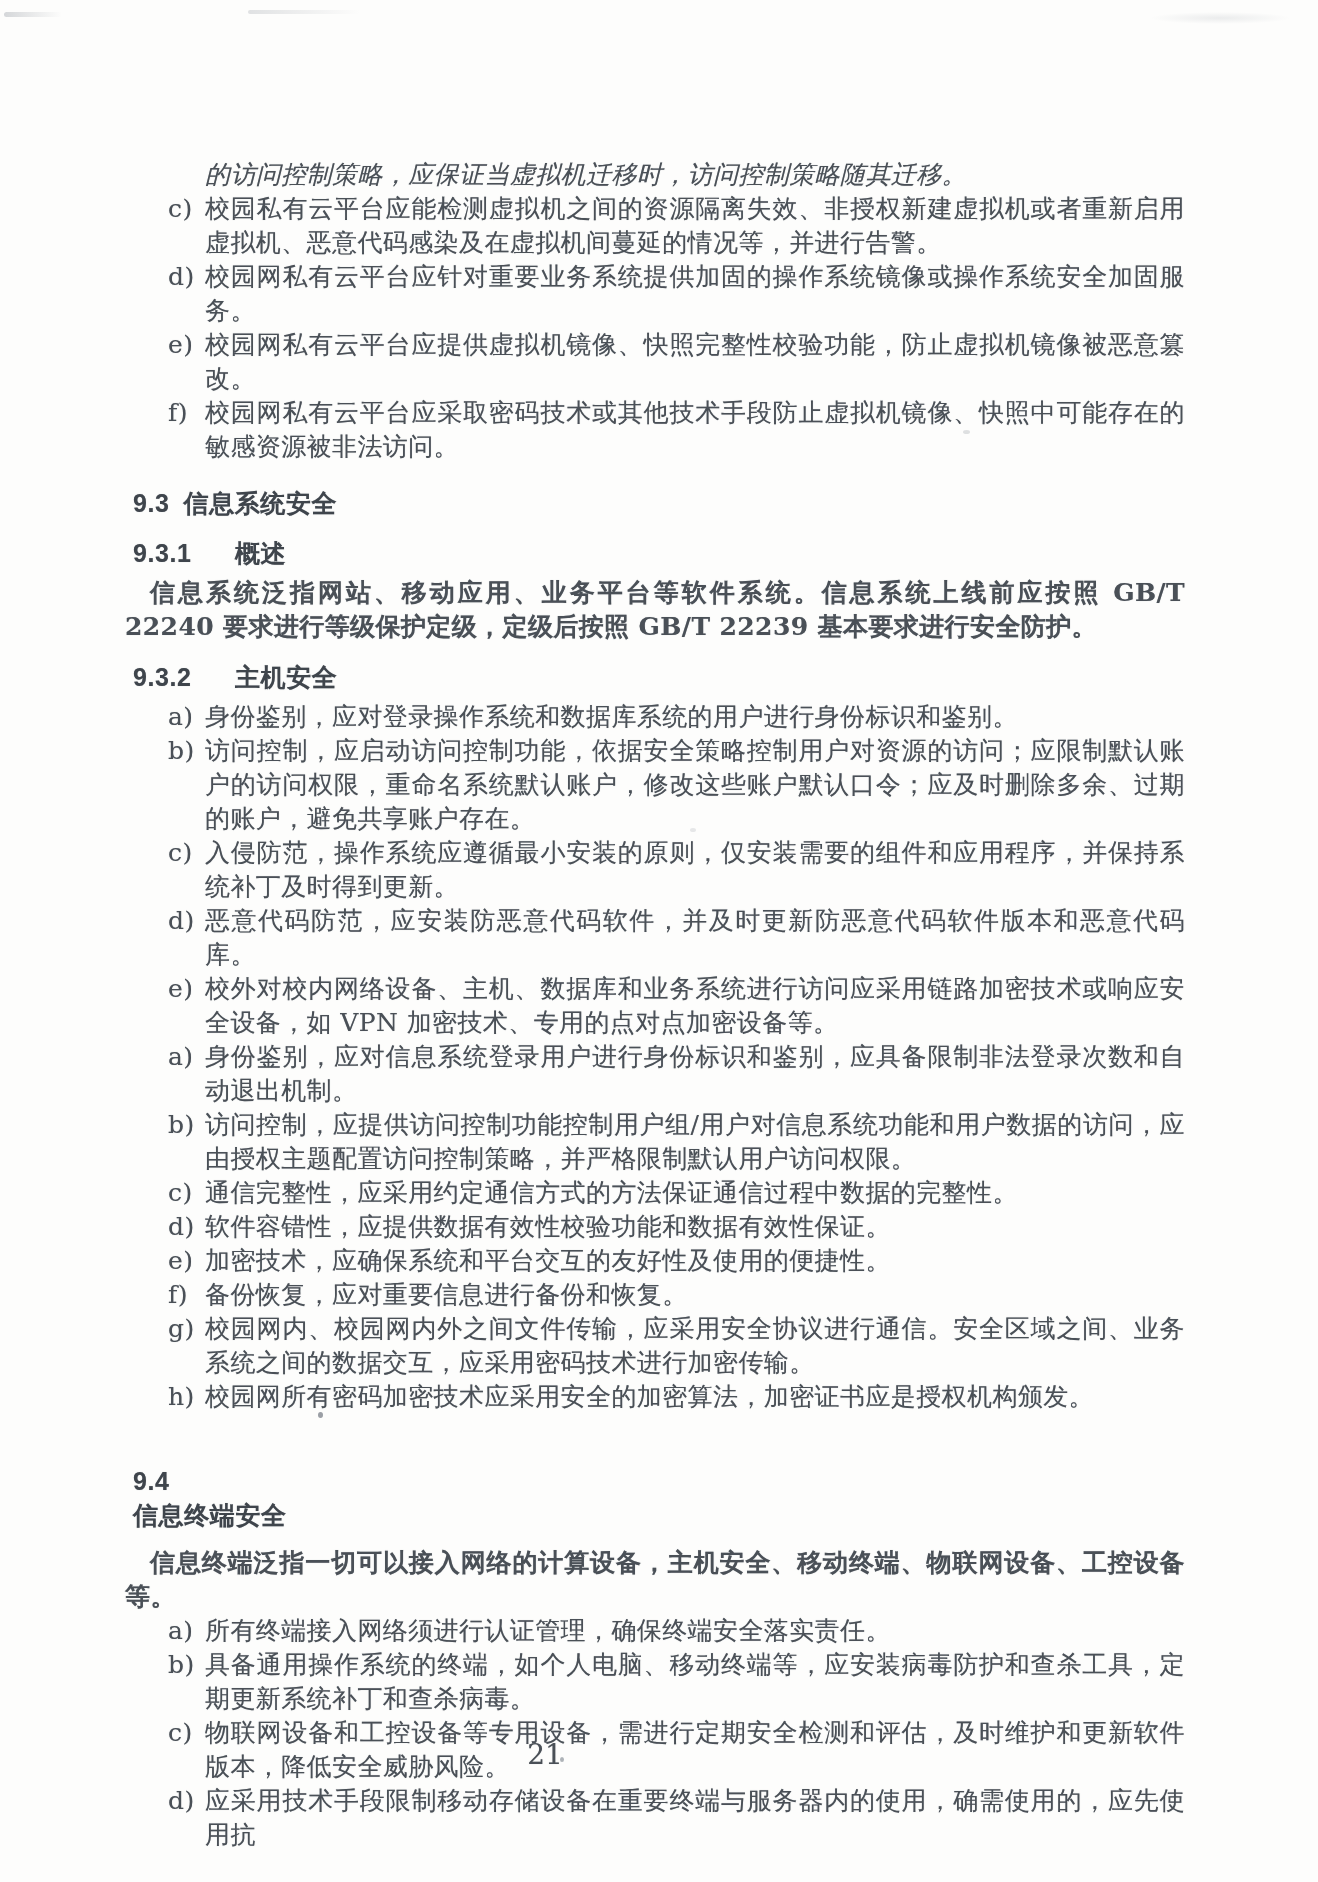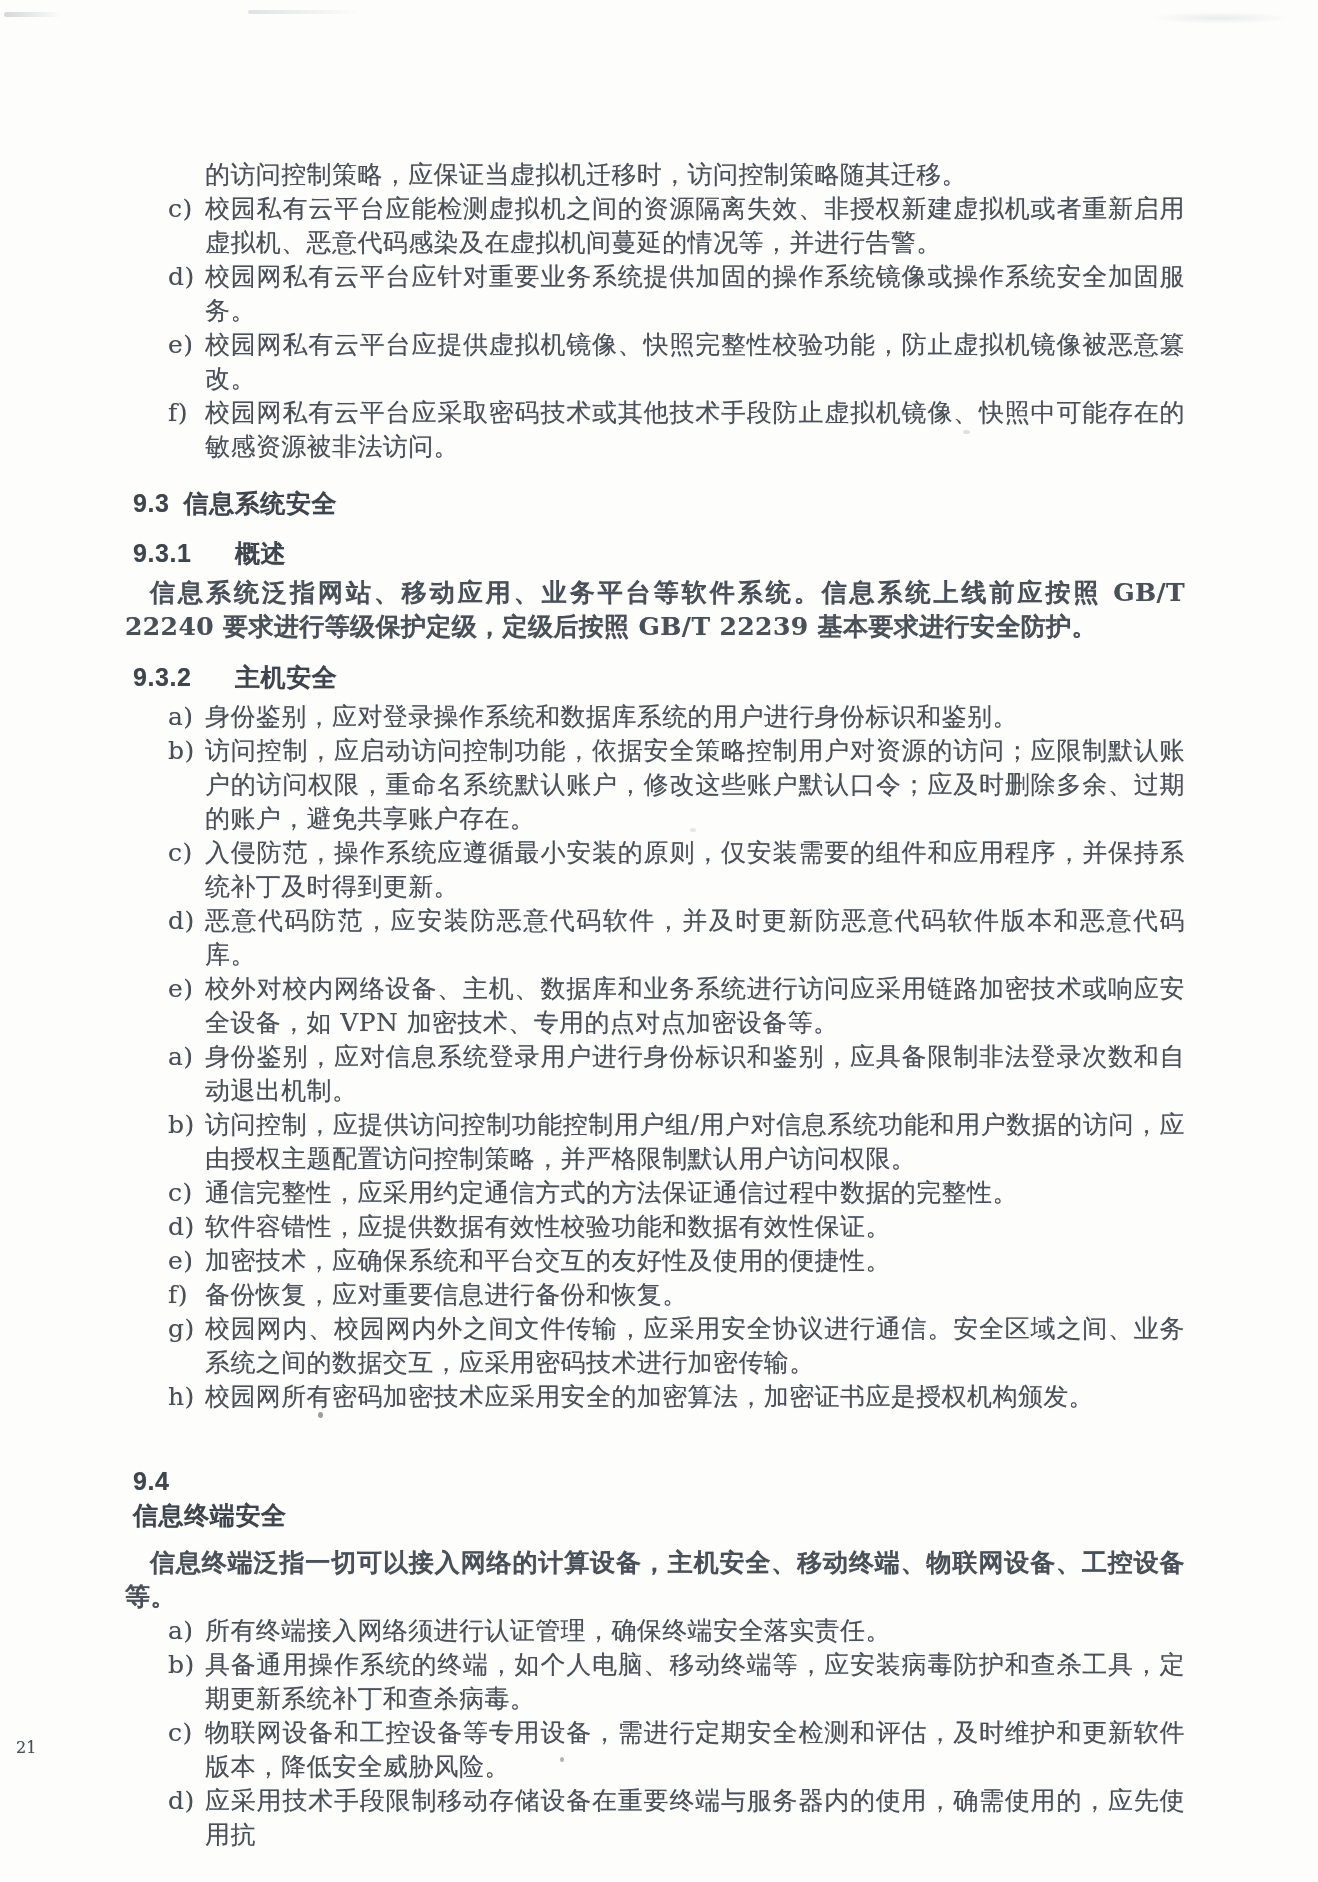--- a/index.html
+++ b/index.html
@@ -23,20 +23,21 @@
     width:1060px;
     font-size:25px;
     line-height:34px;
     letter-spacing:0.4px;
     text-align:justify;
     text-shadow:0 0 0.7px rgba(92,100,110,0.55);
   }
   
   .hang {
     margin:0 0 0 80px;
+    font-style:italic;
   }
   
   .li {
     display:flex;
     margin:0 0 0 43px;
   }
   .li-marker {
     flex:0 0 37px;
     font-family:"DejaVu Serif","Liberation Serif",serif;
   }
@@ -70,25 +71,25 @@
     gap:20px;
   }
   .h3 .h-num { flex:0 0 82px; font-weight:600; }
   .para {
     margin:0;
     text-indent:25px;
     font-weight:bold;
   }
   .page-number {
     position:absolute;
-    left:16px;
+    left:0;
     top:1738px;
     width:1090px;
-    text-align:left;
-    font-size:16px;
+    text-align:center;
+    font-size:28px;
     color:#4a5057;
     text-shadow:0 0 0.7px rgba(92,100,110,0.5);
   }
   
   .artifact { position:absolute; pointer-events:none; }
   .smudge1 { top:12px; left:4px; width:58px; height:5px;
     background:linear-gradient(90deg,#b4b8bd,rgba(200,203,207,0)); opacity:.55; border-radius:3px; }
   .smudge2 { top:10px; left:248px; width:112px; height:4px;
     background:linear-gradient(90deg,#c3c6ca,rgba(210,212,215,0)); opacity:.5; border-radius:3px; }
   .smudge3 { top:12px; left:1150px; width:140px; height:12px;

